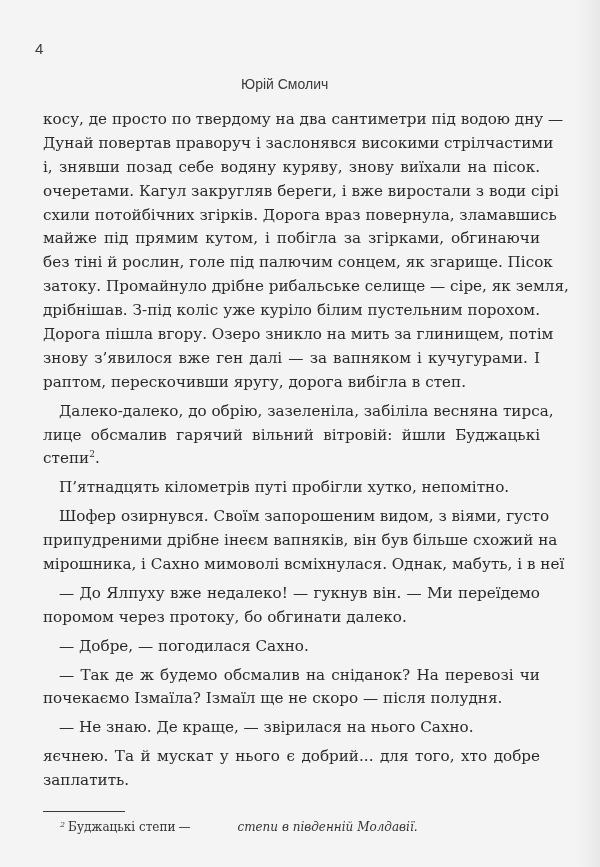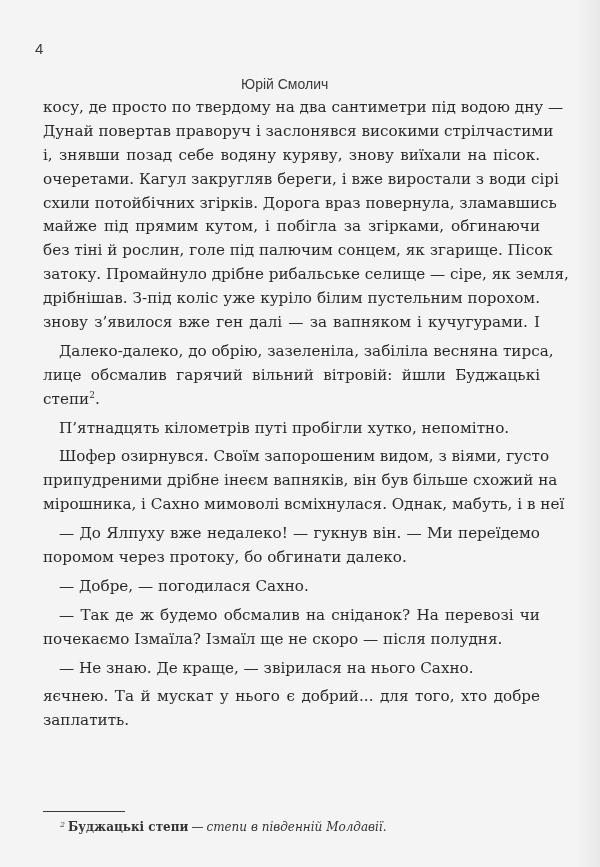--- a/index.html
+++ b/index.html
@@ -42,21 +42,21 @@
   .author-name {
     position: absolute;
     left: 206px;
     top: 0;
     font-size: 14px;
     margin-top: 36px;
   }
   .body-text {
     position: absolute;
     left: 43px;
-    top: 96px;
+    top: 108px;
     width: 497px;
     font-size: 15.2px;
     line-height: 23.9px;
   }
   .line {
     display: block;
     white-space: nowrap;
     text-align: justify;
     text-align-last: justify;
     height: 23.9px;
@@ -91,28 +91,29 @@
     font-size: 12px;
     color: #333;
   }
   .footnote .fn-num {
     font-size: 8px;
     vertical-align: 4px;
     font-style: italic;
     margin-right: 3px;
   }
   .footnote .fn-term {
-    font-weight: bold;
+    font-weight: normal;
     text-align: center;
   }
   .footnote .fn-dash {
     margin: 0 3px;
   }
   .footnote .fn-def {
     font-style: italic;
+    margin-left: 44px;
   }
 </style>
 </head>
 <body>
 
 <div class="page">
 
   <div class="running-head">
     <span class="page-number">4</span>
     <span class="author-name">Юрій Смолич</span>
@@ -123,21 +124,23 @@
     <div>
       <span class="line">косу, де просто по твердому на два сантиметри під водою дну —</span>
       <span class="line">Дунай повертав праворуч і заслонявся високими стрілчастими</span>
       <span class="line">і, знявши позад себе водяну куряву, знову виїхали на пісок.</span>
       <span class="line">очеретами. Кагул закругляв береги, і вже виростали з води сірі</span>
       <span class="line">схили потойбічних згірків. Дорога враз повернула, зламавшись</span>
       <span class="line">майже під прямим кутом, і побігла за згірками, обгинаючи</span>
       <span class="line">без тіні й рослин, голе під палючим сонцем, як згарище. Пісок</span>
       <span class="line">затоку. Промайнуло дрібне рибальське селище — сіре, як земля,</span>
       <span class="line">дрібнішав. З-під коліс уже куріло білим пустельним порохом.</span>
+      <span class="line">Дорога пішла вгору. Озеро зникло на мить за глинищем, потім</span>
       <span class="line">знову з’явилося вже ген далі — за вапняком і кучугурами. І</span>
+      <span class="line last">раптом, перескочивши яругу, дорога вибігла в степ.</span>
     </div>
     <div class="para-gap"></div>
 
     <div>
       <span class="line indent">Далеко-далеко, до обрію, зазеленіла, забіліла весняна тирса,</span>
       <span class="line">лице обсмалив гарячий вільний вітровій: йшли Буджацькі</span>
       <span class="line last"><span>степи</span><sup class="fn-ref">2</sup><span>.</span></span>
     </div>
     <div class="para-gap"></div>
 

